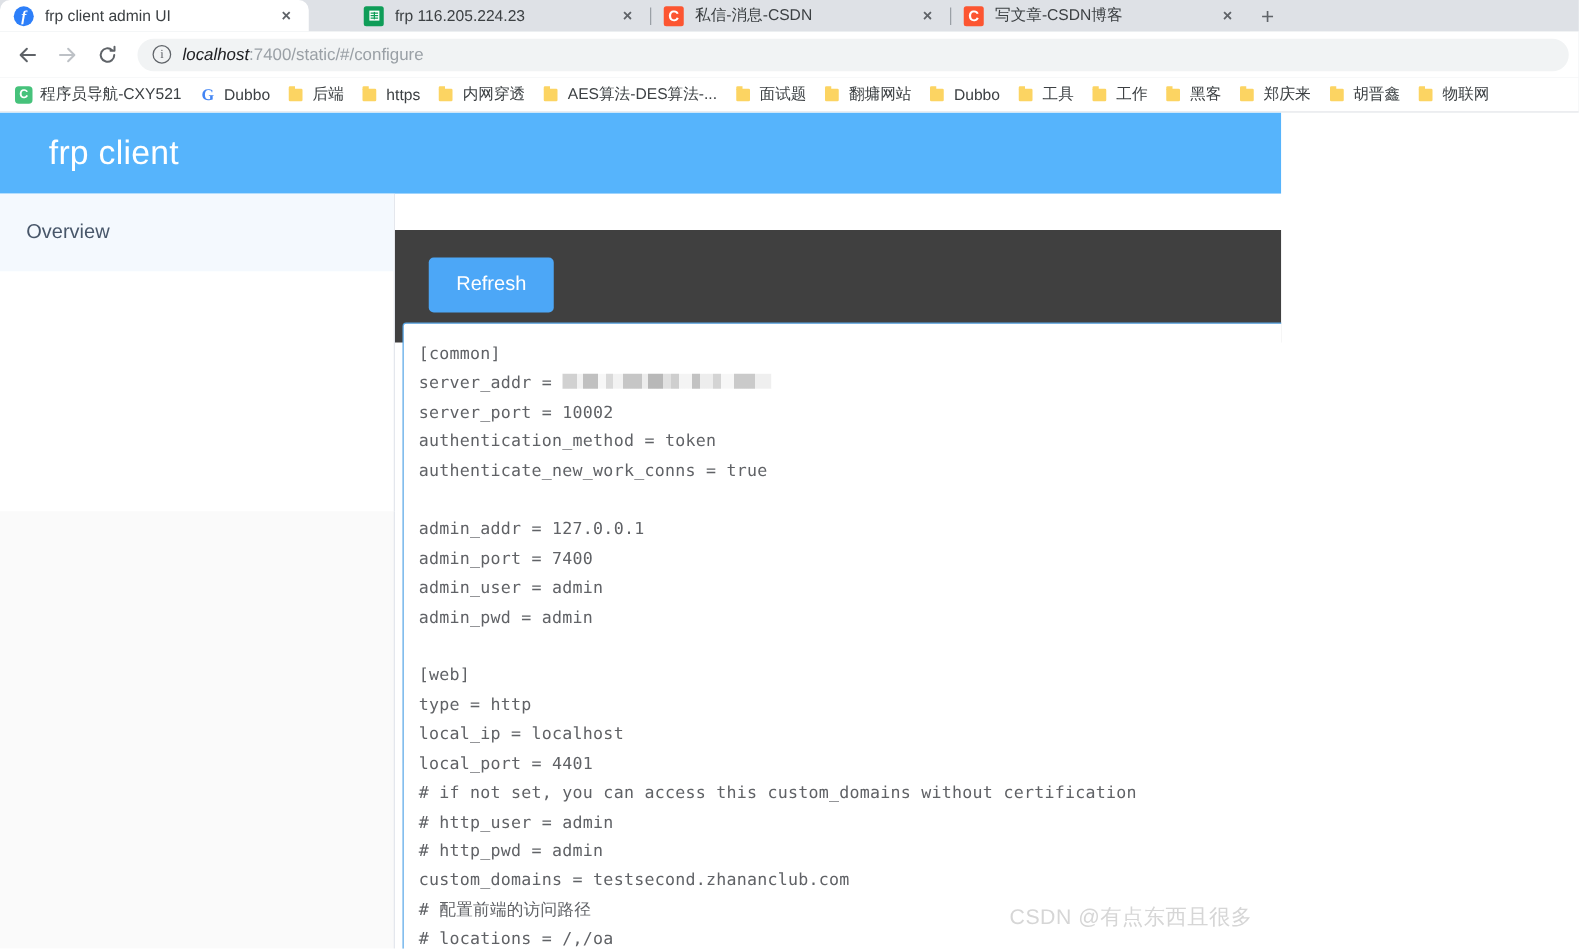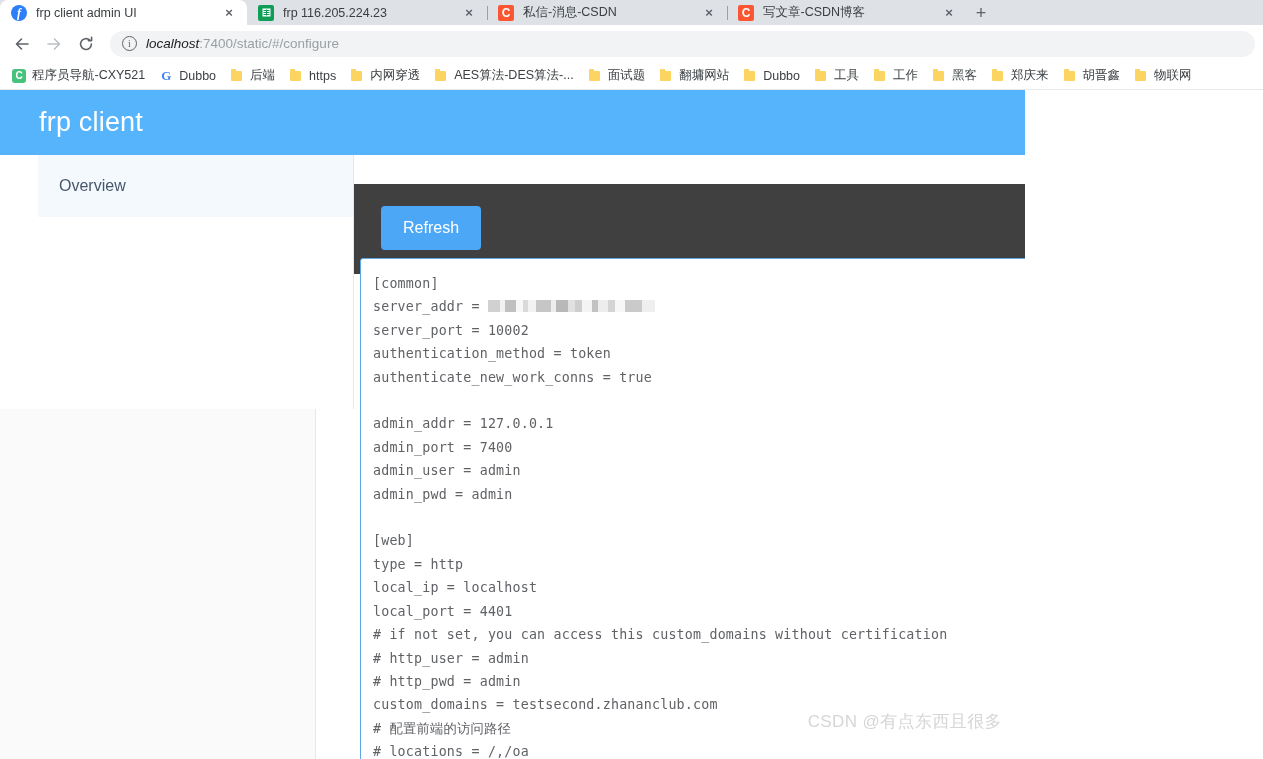--- a/index.html
+++ b/index.html
@@ -180,21 +180,21 @@
     align-items: center;
     padding-left: 39px;
   }
   #app-title {
     color: #ffffff;
     font-size: 27px;
     font-weight: 400;
     letter-spacing: 0.2px;
   }
 
-  #body-row { display: flex; height: 604px; padding-left: 38px; }
+  #body-row { display: flex; height: 604px; }
 
   #sidebar {
     width: 316px;
     flex: 0 0 316px;
     background: #ffffff;
     border-right: 1px solid #e4e7ed;
     height: 254px;
   }
   .side-item {
     height: 62px;
@@ -276,41 +276,41 @@
         #e0e0e0 48% 52%, #cccccc 52% 56%, #f4f4f4 56% 62%,
         #bfbfbf 62% 66%, #ededed 66% 72%, #d2d2d2 72% 76%,
         #f7f7f7 76% 82%, #c8c8c8 82% 92%, #efefef 92% 100%);
     filter: blur(0.6px);
     opacity: 0.95;
   }
 
   #watermark {
     position: absolute;
     right: 23px;
-    bottom: 26px;
+    bottom: 14px;
     font-size: 17px;
     color: #d6d6d6;
     letter-spacing: 0.4px;
     user-select: none;
   }
 </style>
 </head>
 <body>
 
 <div id="browser-chrome">
 
   <div id="tab-strip">
 
     <div class="tab active" style="width:247px;">
       <span class="tab-fav fav-frp">f</span>
       <span class="tab-title">frp client admin UI</span>
       <span class="tab-close">×</span>
     </div>
 
-    <div class="tab inactive" style="width:240px;">
+    <div class="tab inactive" style="width:240px;margin-left:33px;">
       <span class="tab-fav fav-sheets">
         <svg width="11" height="11" viewBox="0 0 11 11" aria-hidden="true">
           <rect x="1.5" y="1.5" width="8" height="8" fill="#ffffff"></rect>
           <rect x="2.5" y="3" width="6" height="1" fill="#0f9d58"></rect>
           <rect x="2.5" y="5" width="6" height="1" fill="#0f9d58"></rect>
           <rect x="2.5" y="7" width="6" height="1" fill="#0f9d58"></rect>
           <rect x="5" y="2.5" width="1" height="6" fill="#0f9d58"></rect>
         </svg>
       </span>
       <span class="tab-title">frp 116.205.224.23</span>

